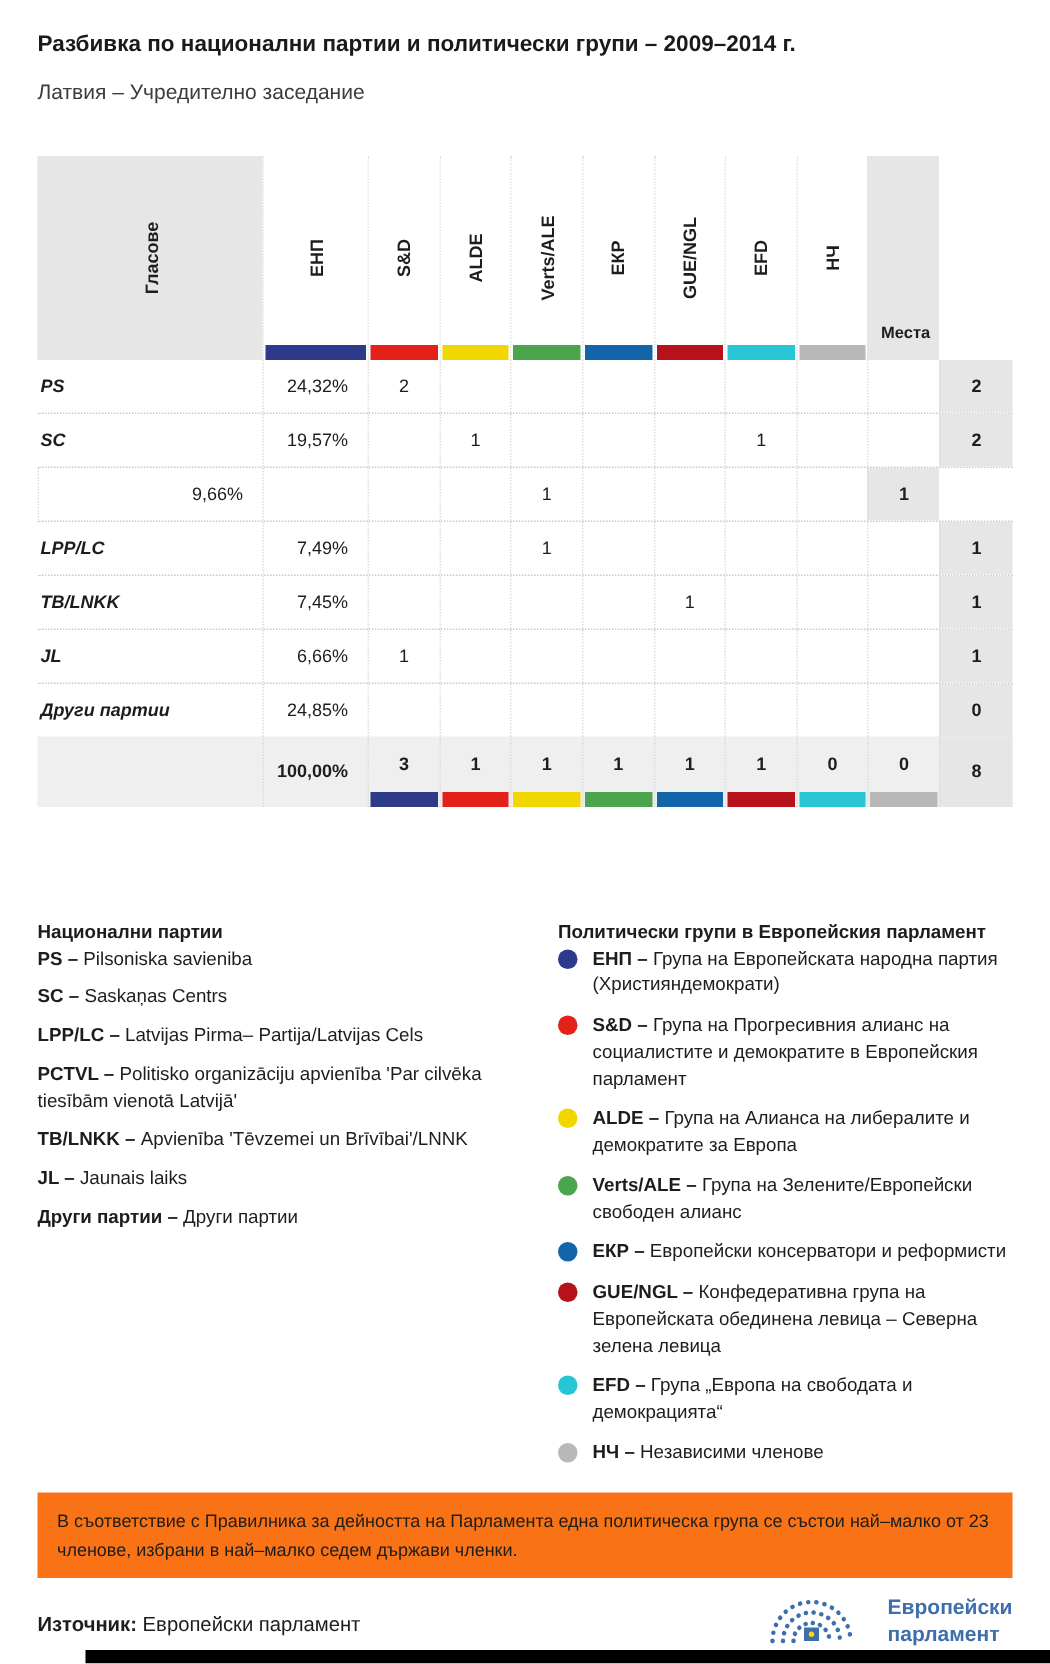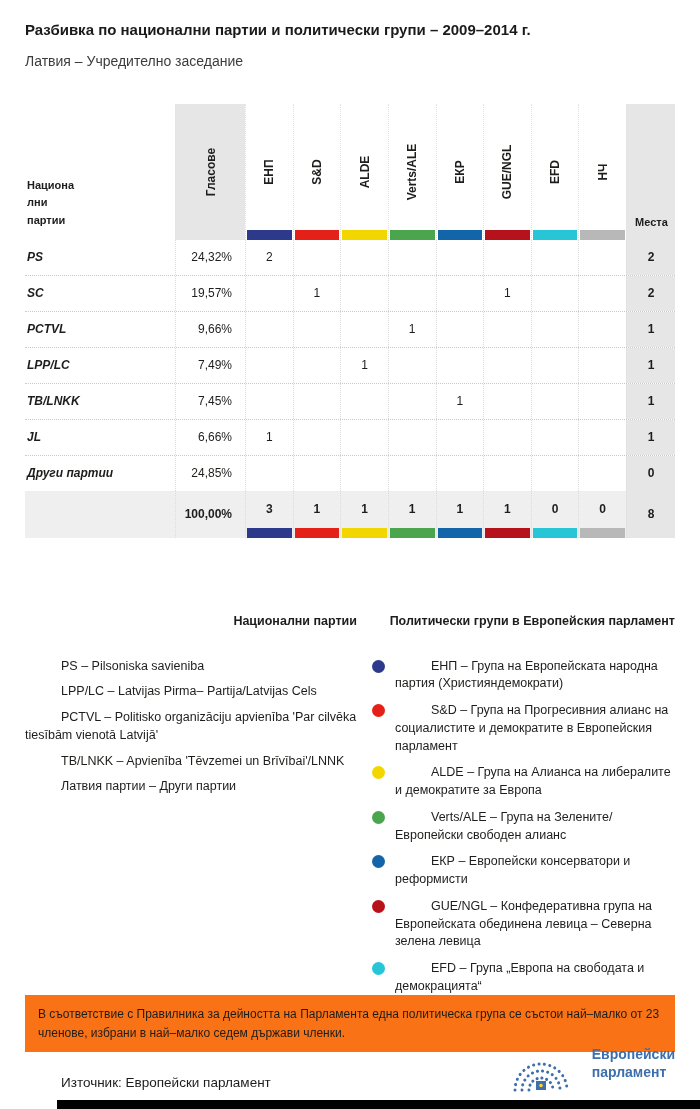--- a/index.html
+++ b/index.html
@@ -34,50 +34,47 @@
   .td-seats { background:#e6e6e6; font-weight:bold; }
 
   .total { background:#efefef;text-align:right; }
   .total .td { height:47px; font-weight:bold; }
   .total .td-group { padding-bottom:10px; }
   .total .td-seats { background:#e6e6e6; }
 
   .legends { display:flex; margin-top:76px; }
   .legend-parties { width:332px; margin-right:15px; }
   .legend-groups { width:303px; }
-  .legend-title { font-size:12.5px; font-weight:bold; margin-bottom:30px;text-align:right; }
+  .legend-title { font-size:12.5px; font-weight:bold; margin-bottom:3px; }
   .lg-item { font-size:12.5px; line-height:1.42; margin-bottom:8px; }
   .lg-group { display:flex; margin-bottom:9px; }
   .dot { flex:0 0 13px; width:13px; height:13px; border-radius:50%; margin-right:10px; margin-top:2px; }
-  .bold { font-weight:normal;margin-left:36px; }
+  .bold { font-weight:bold; }
 
   .footnote { position:absolute; left:25px; right:25px; top:995px; background:#f97316;
               padding:10px 13px; font-size:12px; line-height:1.55; }
 
   .source-row { position:absolute; left:25px; right:25px; top:1046px; height:52px;
                 display:flex; justify-content:space-between; }
   .source { align-self:flex-end; padding-bottom:8px; font-size:13.5px; }
-  .ep-logo { display:flex; align-items:flex-start;gap:10px; }
+  .ep-logo { display:flex; align-items:flex-end;gap:10px; }
   .ep-logo-text { font-size:14px; font-weight:bold; color:#3d6fad; line-height:1.25; margin-left:10px; }
 
   .black-bar { position:absolute; left:57px; right:0; bottom:0; height:9px; background:#000; }
 </style>
 </head>
 <body>
 
 <div class="page">
   <div class="content">
     <div class="title">Разбивка по национални партии и политически групи – 2009–2014 г.</div>
     <div class="subtitle">Латвия – Учредително заседание</div>
 
     <div class="table">
       <div class="thead" id="thead">
-          <div class="th th-party">
-            <span class="th-party-label">Национа лни партии</span>
-          </div>
           <div class="th th-votes">
             <span class="vlabel">Гласове</span>
           </div>
           <div class="th th-group">
             <span class="vlabel">ЕНП</span>
             <div class="hbar" style="background: rgb(45, 58, 140);"></div>
           </div>
           <div class="th th-group">
             <span class="vlabel">S&amp;D</span>
             <div class="hbar" style="background: rgb(227, 33, 25);"></div>
@@ -131,21 +128,20 @@
             <div class="td td-group">1</div>
             <div class="td td-group"></div>
             <div class="td td-group"></div>
             <div class="td td-group"></div>
             <div class="td td-group">1</div>
             <div class="td td-group"></div>
             <div class="td td-group"></div>
             <div class="td td-seats">2</div>
           </div>
           <div class="trow">
-            <div class="td td-party">PCTVL</div>
             <div class="td td-votes">9,66%</div>
             <div class="td td-group"></div>
             <div class="td td-group"></div>
             <div class="td td-group"></div>
             <div class="td td-group">1</div>
             <div class="td td-group"></div>
             <div class="td td-group"></div>
             <div class="td td-group"></div>
             <div class="td td-group"></div>
             <div class="td td-seats">1</div>
@@ -240,24 +236,26 @@
           </div>
           <div class="td td-seats">8</div>
         </div>
     </div>
 
     <div class="legends">
       <div class="legend-parties">
         <div class="legend-title">Национални  партии</div>
         <div id="legend-parties-items">
             <div class="lg-item"><span class="bold">PS – </span>Pilsoniska savieniba</div>
+            <div class="lg-item"><span class="bold">SC – </span>Saskaņas Centrs</div>
             <div class="lg-item"><span class="bold">LPP/LC – </span>Latvijas Pirma– Partija/Latvijas Cels</div>
             <div class="lg-item"><span class="bold">PCTVL – </span>Politisko organizāciju apvienība 'Par cilvēka tiesībām vienotā Latvijā'</div>
             <div class="lg-item"><span class="bold">TB/LNKK – </span>Apvienība 'Tēvzemei un Brīvībai'/LNNK</div>
-            <div class="lg-item"><span class="bold">Латвия партии – </span>Други партии</div>
+            <div class="lg-item"><span class="bold">JL – </span>Jaunais laiks</div>
+            <div class="lg-item"><span class="bold">Други партии – </span>Други партии</div>
           </div>
       </div>
       <div class="legend-groups">
         <div class="legend-title">Политически групи в Европейския парламент</div>
         <div id="legend-groups-items">
             <div class="lg-item lg-group">
               <span class="dot" style="background: rgb(45, 58, 140);"></span>
               <span class="lg-text"><span class="bold">ЕНП – </span>Група на Европейската народна партия (Християндемократи)</span>
             </div>
             <div class="lg-item lg-group">

